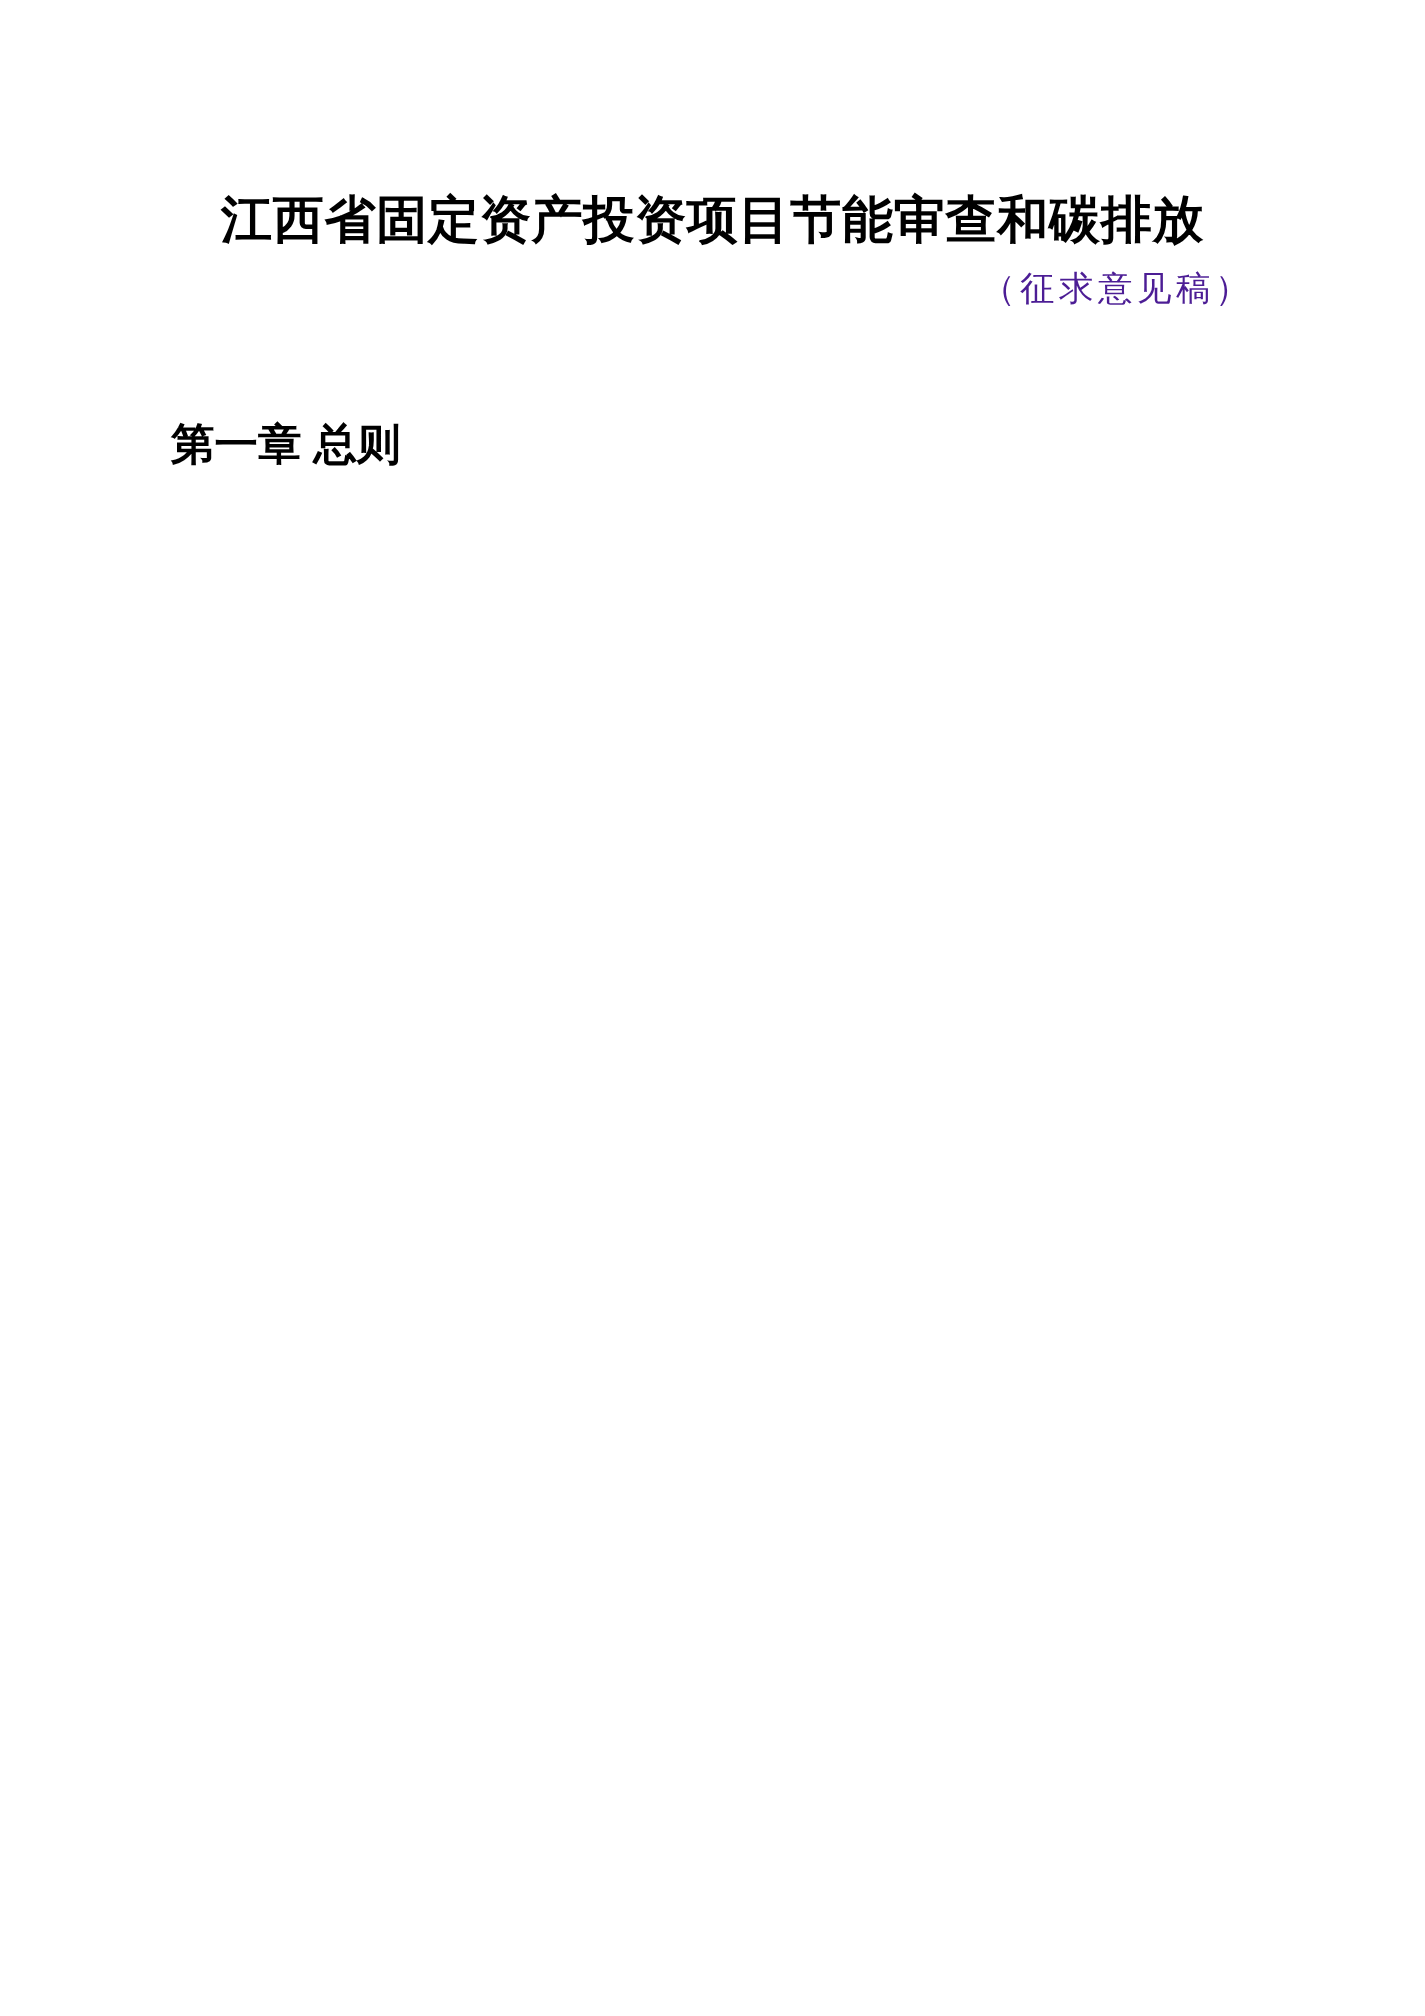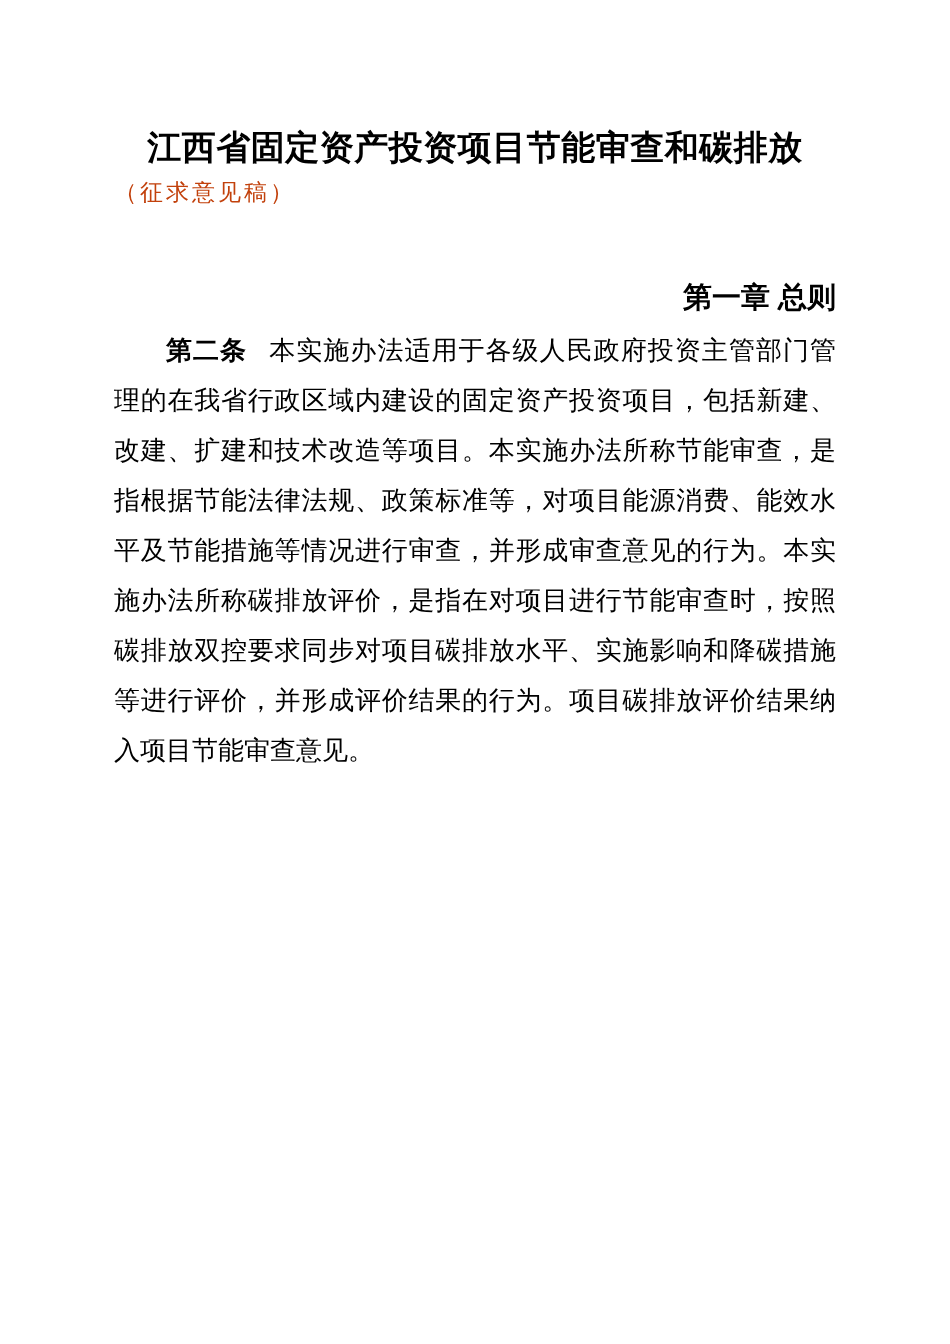--- a/index.html
+++ b/index.html
@@ -27,31 +27,31 @@
     font-weight: bold;
     font-size: 34px;
     line-height: 55px;
     letter-spacing: 0.5px;
     color: #000000;
   }
   .title-line {
     display: block;
   }
   .doc-subtitle {
-    text-align: left;
+    text-align: right;
     font-family: "Liberation Serif", "DejaVu Serif", serif;
     font-size: 23px;
     line-height: 36px;
     letter-spacing: 3px;
     font-weight: normal;
-    color: #c2410c;
+    color: #4c1d95;
   }
   .chapter-heading {
     margin: 66px 0 0 0;
-    text-align: right;
+    text-align: left;
     font-family: "Liberation Sans", "DejaVu Sans", sans-serif;
     font-weight: bold;
     font-size: 29px;
     line-height: 40px;
     color: #000000;
   }
   .article {
     margin: 0;
     font-family: "Liberation Serif", "DejaVu Serif", serif;
     font-size: 26px;
@@ -79,16 +79,15 @@
 
     <h1 class="doc-title">
       <span class="title-line">江西省固定资产投资项目节能审查和碳排放</span>
     </h1>
 
     <div class="doc-subtitle">（征求意见稿）</div>
 
     <h2 class="chapter-heading">第一章 总则</h2>
 
 
-    <p class="article article-2"><span class="article-label">第二条</span><span class="article-text">本实施办法适用于各级人民政府投资主管部门管理的在我省行政区域内建设的固定资产投资项目，包括新建、改建、扩建和技术改造等项目。本实施办法所称节能审查，是指根据节能法律法规、政策标准等，对项目能源消费、能效水平及节能措施等情况进行审查，并形成审查意见的行为。本实施办法所称碳排放评价，是指在对项目进行节能审查时，按照碳排放双控要求同步对项目碳排放水平、实施影响和降碳措施等进行评价，并形成评价结果的行为。项目碳排放评价结果纳入项目节能审查意见。</span></p>
 
   </div>
 </div>
 
 </body></html>

